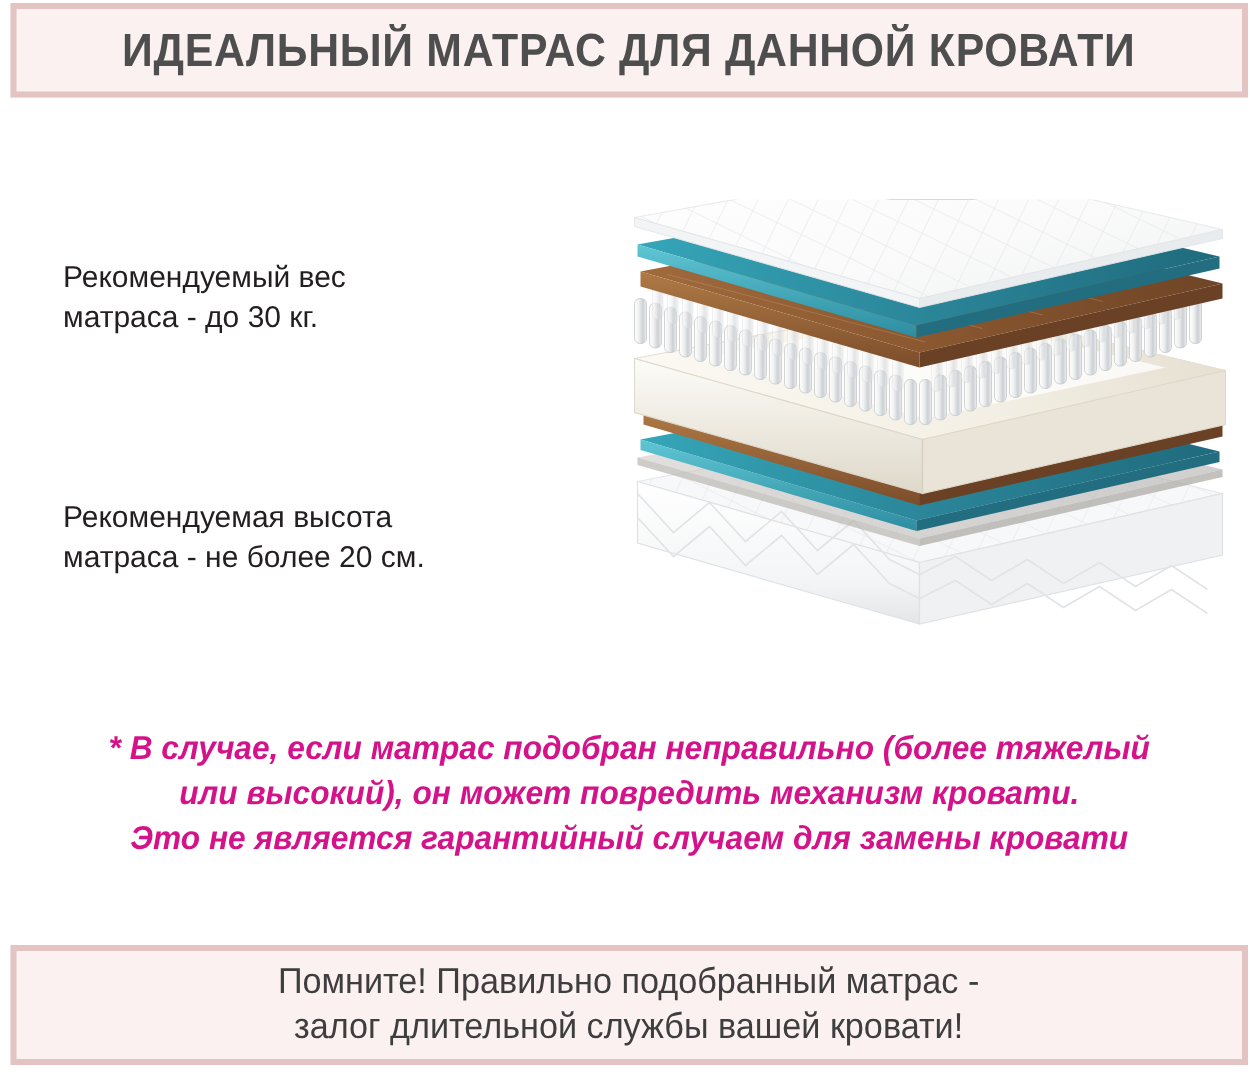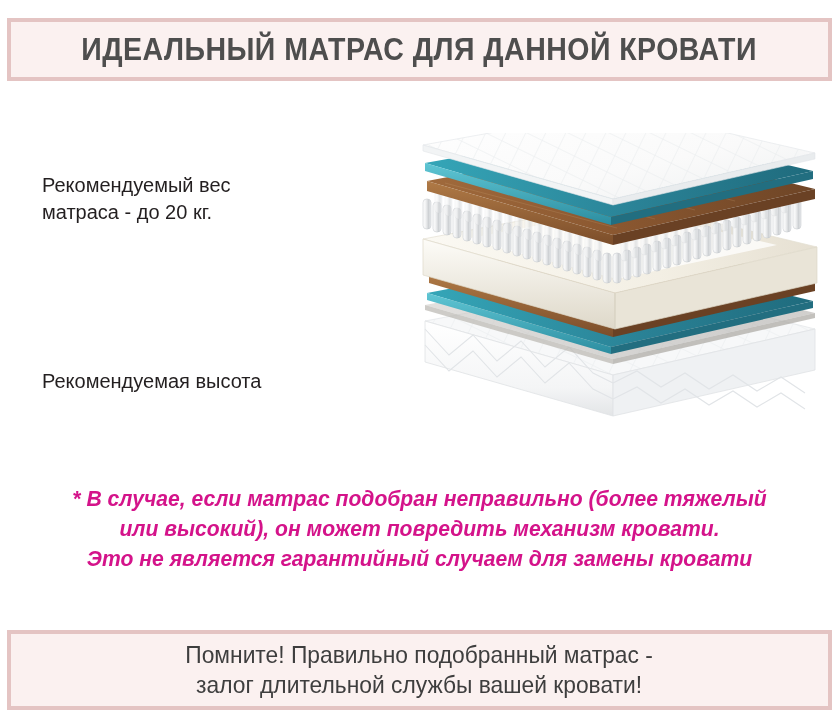--- a/index.html
+++ b/index.html
@@ -22,21 +22,21 @@
     width: 825px;
     box-sizing: border-box;
     background: #fbf1f0;
     border: 4px solid #e4c4c3;
     display: flex;
     align-items: center;
     justify-content: center;
     text-align: center;
   }
   #header-banner {
-    top: 18px;
+    top: 2px;
     height: 63px;
   }
   #footer-banner {
     top: 630px;
     height: 80px;
   }
   .header-title {
     font-family: "Liberation Sans Narrow", "Liberation Sans", sans-serif;
     font-weight: bold;
     font-size: 31px;
@@ -60,21 +60,21 @@
   .rec-block {
     position: absolute;
     left: 42px;
     color: #231f20;
     font-size: 20px;
     font-weight: normal;
     line-height: 1.33;
     white-space: nowrap;
   }
   #rec-weight  { top: 172px; }
-  #rec-height  { top: 332px; margin-top: 36px; }
+  #rec-height  { top: 332px; }
   .rec-line { display: block; }
 
   
   #warning-note {
     position: absolute;
     left: 0;
     top: 484px;
     width: 839px;
     text-align: center;
     color: #d4138a;
@@ -99,25 +99,26 @@
 </style>
 </head>
 <body>
 
 <div class="banner" id="header-banner">
   <div class="header-title">ИДЕАЛЬНЫЙ МАТРАС ДЛЯ ДАННОЙ КРОВАТИ</div>
 </div>
 
 <div class="rec-block" id="rec-weight">
   <span class="rec-line">Рекомендуемый вес</span>
-  <span class="rec-line">матраса - до 20 кг.</span>
+  <span class="rec-line">матраса - до 30 кг.</span>
 </div>
 
 <div class="rec-block" id="rec-height">
   <span class="rec-line">Рекомендуемая высота</span>
+  <span class="rec-line">матраса - не более 20 см.</span>
 </div>
 
 <div id="mattress-illustration">
   <svg viewBox="0 0 430 310" xmlns="http://www.w3.org/2000/svg">
     <defs>
       <linearGradient id="gWhiteTop" x1="0" y1="0" x2="1" y2="1">
         <stop offset="0%" stop-color="#ffffff"></stop>
         <stop offset="60%" stop-color="#fafafa"></stop>
         <stop offset="100%" stop-color="#eef0f1"></stop>
       </linearGradient>

